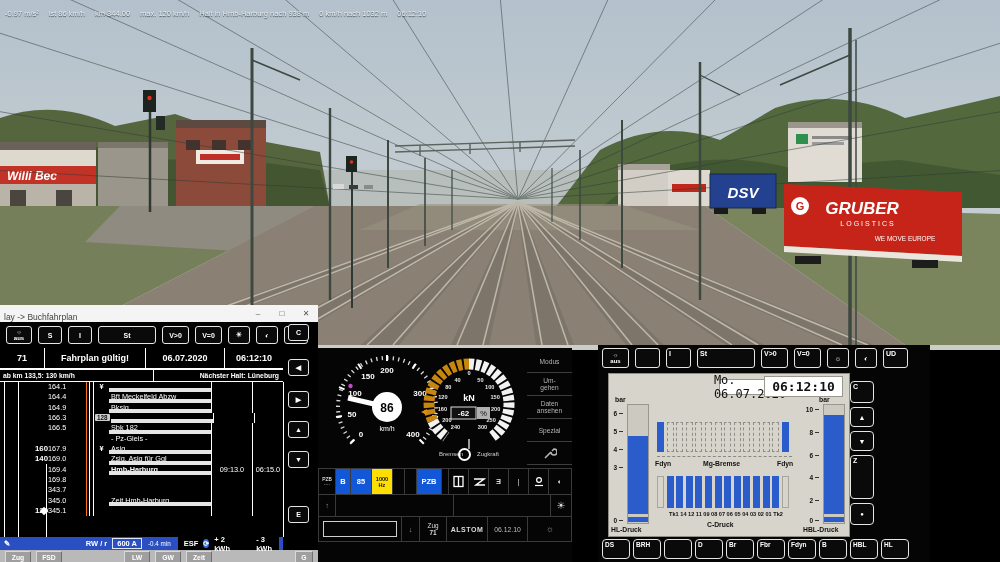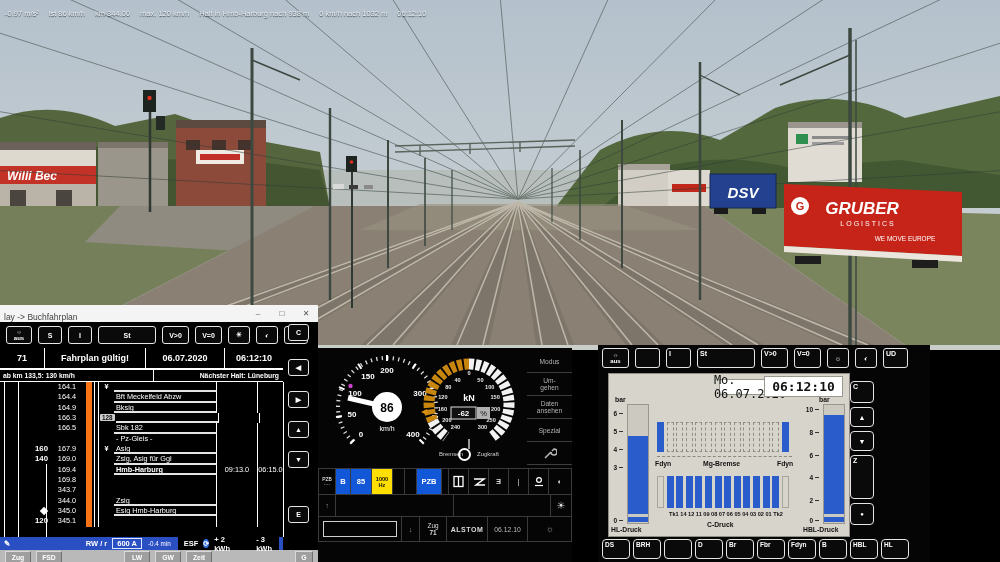--- a/index.html
+++ b/index.html
@@ -27,25 +27,25 @@
            border-bottom:2px double #fff;width:283px}
   .tt-head>div{display:flex;align-items:center;justify-content:center;border-right:1px solid #fff}
   .tt-sub{height:11px;display:flex;color:#fff;font-size:6.8px;font-weight:bold;width:283px;
           border-bottom:1px solid #fff;align-items:center}
   .tt-sub .l{width:150px;border-right:1px solid #fff;padding-left:3px;height:100%;display:flex;align-items:center}
   .tt-sub .r{flex:1;text-align:right;padding-right:4px}
   .tbody{position:relative;width:283px;height:155px;border-right:1px solid #fff}
   .trow{display:flex;height:10.33px;color:#fff;font-size:7.3px;line-height:10.3px}
   .cb{width:22px}
   .cs{width:26px;text-align:right;font-weight:bold;font-size:7.8px}
-  .ck{width:38px;text-align:center;border-right:6px solid #f97316}
+  .ck{width:38px;border-right:1px solid #f97316}
   .cd2{width:3px;border-left:1px solid #fff;border-right:1px solid #fff;margin-left:2px}
   .cy{width:15px;text-align:center;font-weight:bold}
   .cn{width:100px;padding-left:2px;white-space:nowrap;overflow:hidden;border-right:1px solid #fff}
-  .cn.u{border-bottom:2px solid #e5e5e5}
+  .cn.u{border-bottom:4px solid #e5e5e5}
   .cn.b{font-weight:bold}
   .ca{width:40px;text-align:center;border-right:1px solid #fff}
   .cp{flex:1;text-align:center}
   .badge{background:#ccc;color:#111;font-size:6.3px;font-weight:bold;padding:0 2px;border-radius:1px}
   .vline{position:absolute;width:1px;background:#fff}
   .diamond{position:absolute;width:6px;height:6px;background:#fff;transform:rotate(45deg)}
   .bluebar{height:13px;background:#2a4fc3;display:flex;align-items:center;color:#fff;
            font-size:7.5px;font-weight:bold;padding:0 4px;width:275px}
   .ampbox{border:1px solid #dfe6ff;padding:0 4px;margin-left:5px;font-size:7.5px}
   .esfbox{background:#000;height:13px;display:flex;align-items:center;gap:5px;padding:0 6px;margin-left:7px;flex:1}
@@ -406,34 +406,24 @@
           <div class="ck">343.7</div>
           <div class="cd2"></div>
           <div class="cy"></div>
           <div class="cn"></div>
           <div class="ca"></div>
           <div class="cp"></div>
         </div>
       <div class="trow">
           <div class="cb"></div>
           <div class="cs"></div>
-          <div class="ck">344.0</div>
-          <div class="cd2"></div>
-          <div class="cy"></div>
-          <div class="cn u">Zsig</div>
-          <div class="ca"></div>
-          <div class="cp"></div>
-        </div>
-      <div class="trow">
-          <div class="cb"></div>
-          <div class="cs"></div>
           <div class="ck">345.0</div>
           <div class="cd2"></div>
           <div class="cy"></div>
-          <div class="cn u">Esig Hmb-Harburg</div>
+          <div class="cn u">Zeit Hmb-Harburg</div>
           <div class="ca"></div>
           <div class="cp"></div>
         </div>
       <div class="trow">
           <div class="cb"></div>
           <div class="cs">120</div>
           <div class="ck">345.1</div>
           <div class="cd2"></div>
           <div class="cy"></div>
           <div class="cn"></div>

